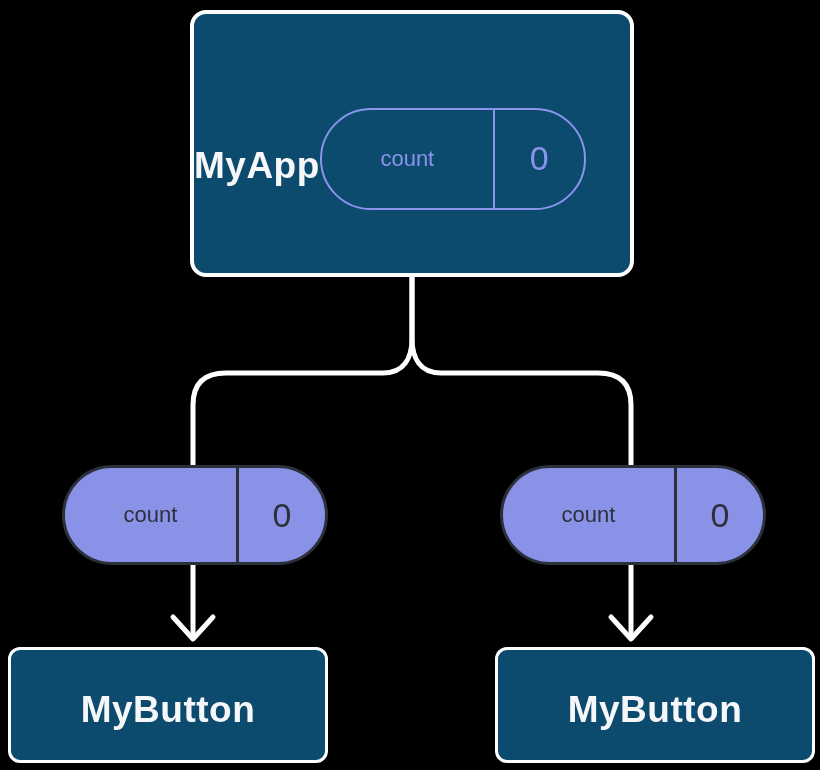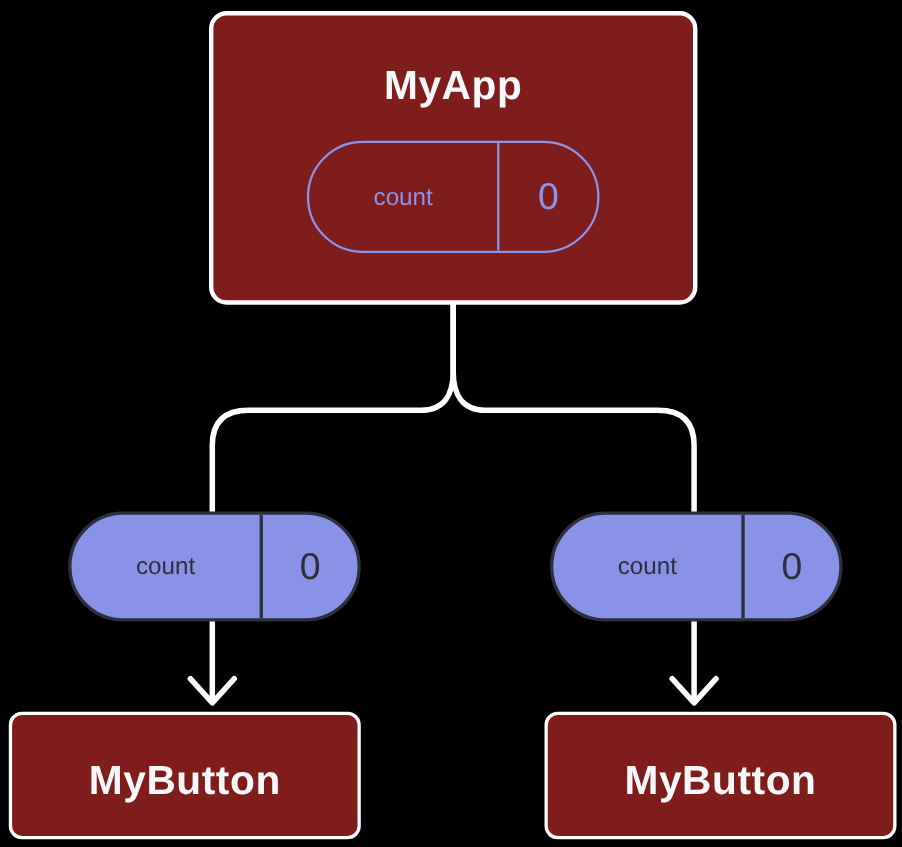--- a/index.html
+++ b/index.html
@@ -16,25 +16,25 @@
     overflow: hidden;
   }
   .connector-layer {
     position: absolute;
     inset: 0;
     z-index: 1;
   }
   .node {
     position: absolute;
     box-sizing: border-box;
-    background: #7f1d1d;
+    background: #0c4a6e;
     border: 4px solid #FFFFFF;
     z-index: 2;
     display: flex;
-    flex-direction: column;
+    flex-direction: row;
     align-items: center;
   }
   .root-node {
     left: 190px;
     top: 10px;
     width: 444px;
     height: 267px;
     border-radius: 16px;
   }
   .node-title {

